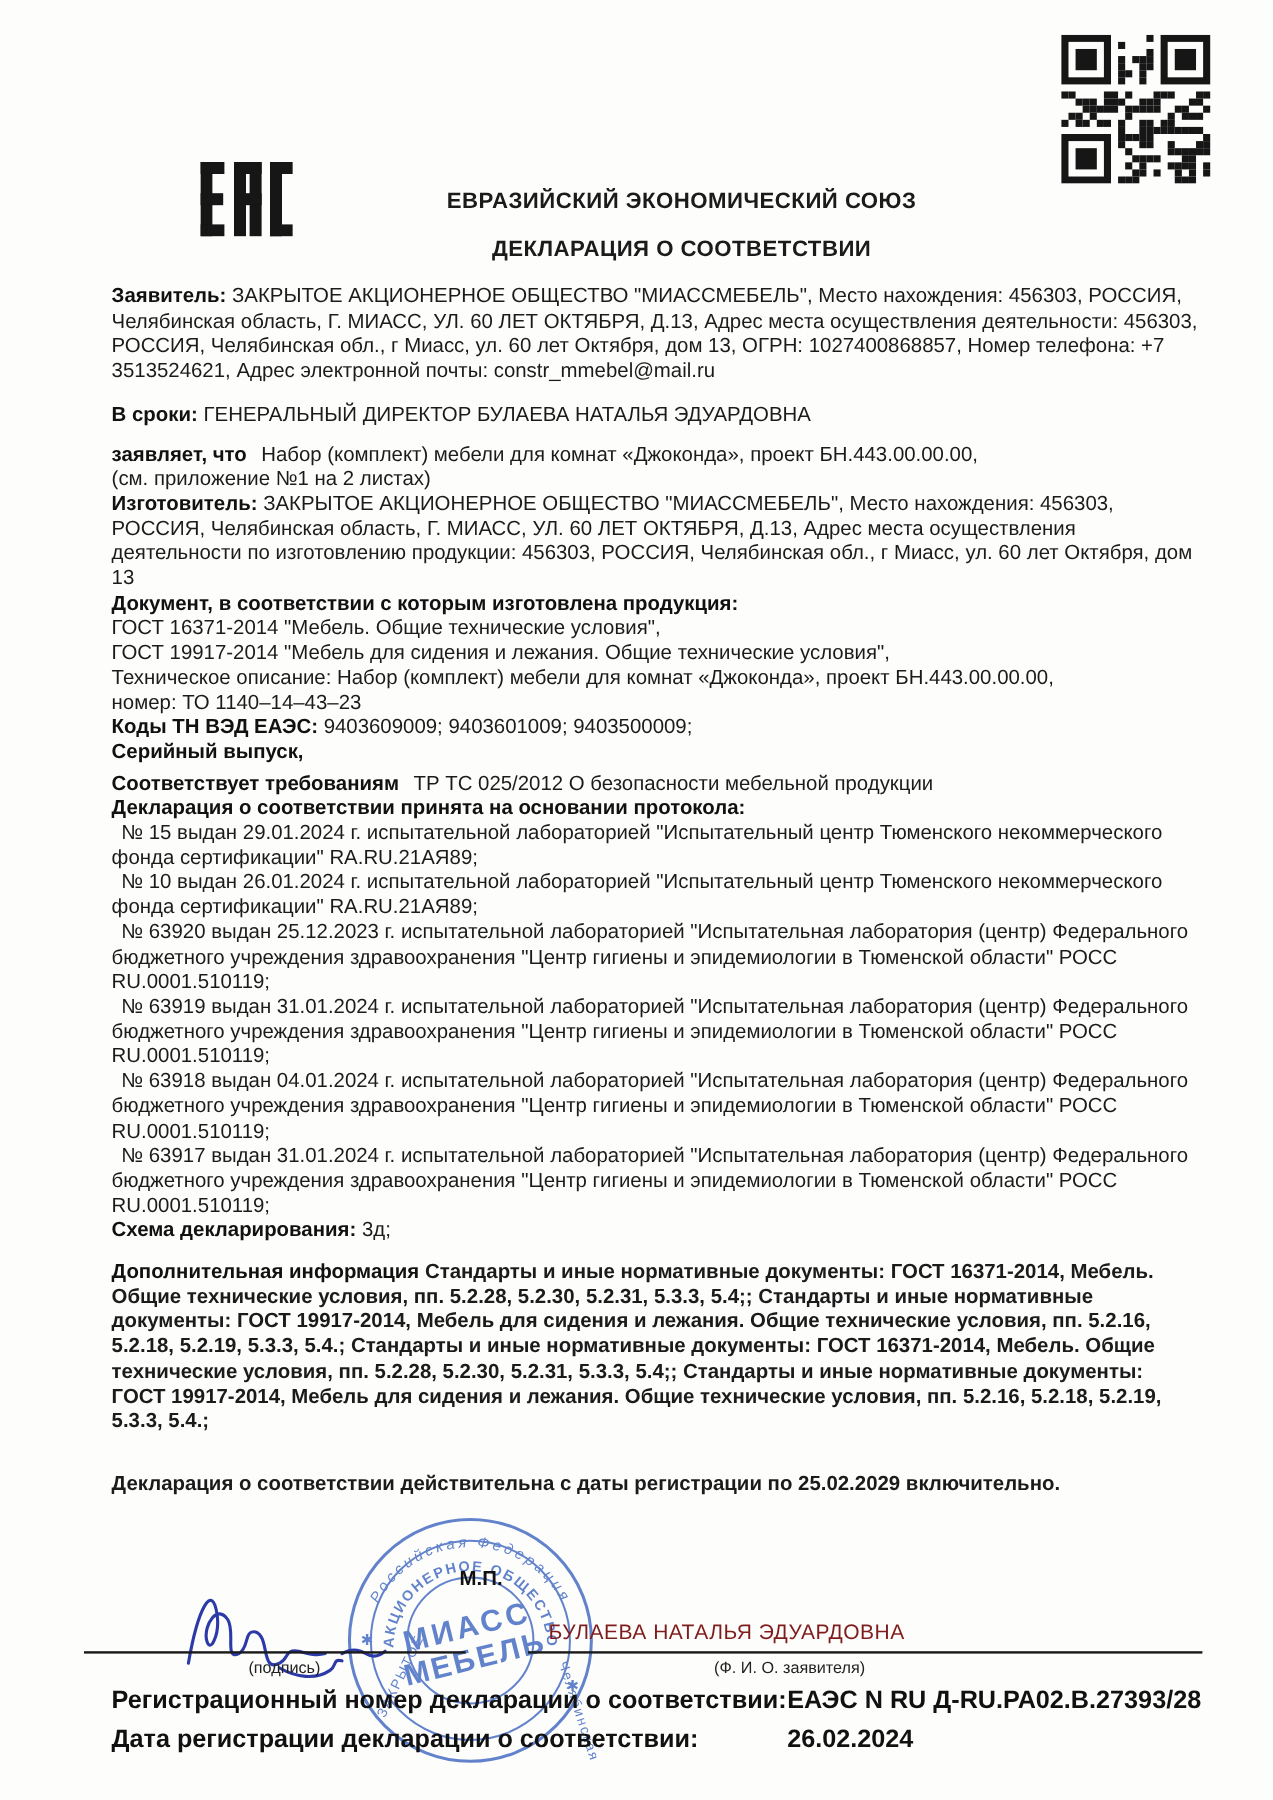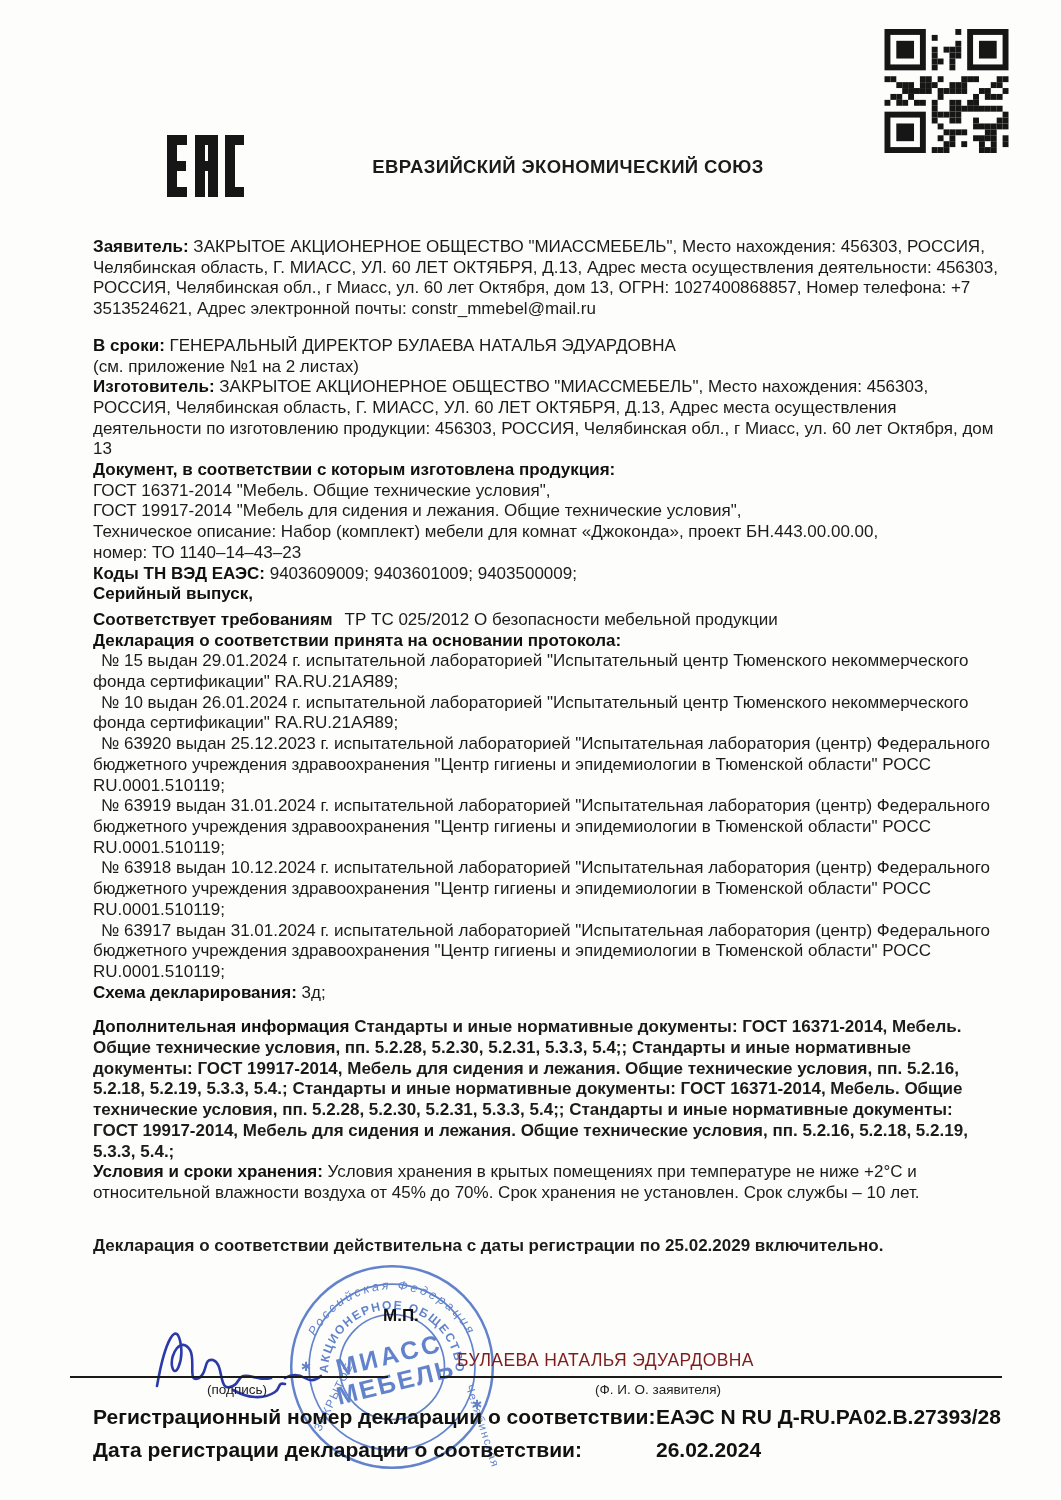--- a/index.html
+++ b/index.html
@@ -188,51 +188,52 @@
       <rect x="12" y="12" width="18" height="18" fill="#161616"></rect>
       <rect x="84" y="0" width="42" height="42" fill="#161616"></rect>
       <rect x="90" y="6" width="30" height="30" fill="#fdfdfc"></rect>
       <rect x="96" y="12" width="18" height="18" fill="#161616"></rect>
       <rect x="0" y="84" width="42" height="42" fill="#161616"></rect>
       <rect x="6" y="90" width="30" height="30" fill="#fdfdfc"></rect>
       <rect x="12" y="96" width="18" height="18" fill="#161616"></rect>
     </svg>
 
   <div class="title1">ЕВРАЗИЙСКИЙ ЭКОНОМИЧЕСКИЙ СОЮЗ</div>
+  <div class="title2">ДЕКЛАРАЦИЯ О СООТВЕТСТВИИ</div>
 
   <div class="doc-body">
     <p><b>Заявитель:</b> <span>ЗАКРЫТОЕ АКЦИОНЕРНОЕ ОБЩЕСТВО "МИАССМЕБЕЛЬ", Место нахождения: 456303, РОССИЯ,  Челябинская область, Г. МИАСС, УЛ. 60 ЛЕТ ОКТЯБРЯ, Д.13, Адрес места осуществления деятельности: 456303, РОССИЯ, Челябинская обл., г Миасс, ул. 60 лет Октября, дом 13, ОГРН: 1027400868857, Номер телефона: +7 3513524621, Адрес электронной почты: constr_mmebel@mail.ru</span></p>
 
     <p class="mt16"><b>В сроки:</b> <span>ГЕНЕРАЛЬНЫЙ ДИРЕКТОР БУЛАЕВА НАТАЛЬЯ ЭДУАРДОВНА</span></p>
 
+    <p class="mt12"><b>заявляет, что</b><span class="gap12"></span><span>Набор (комплект) мебели для комнат «Джоконда», проект БН.443.00.00.00,</span></p>
     <p>(см. приложение №1 на 2 листах)</p>
 
     <p><b>Изготовитель:</b> <span>ЗАКРЫТОЕ АКЦИОНЕРНОЕ ОБЩЕСТВО "МИАССМЕБЕЛЬ", Место нахождения: 456303, РОССИЯ,  Челябинская область, Г. МИАСС, УЛ. 60 ЛЕТ ОКТЯБРЯ, Д.13, Адрес места осуществления деятельности по изготовлению продукции: 456303, РОССИЯ, Челябинская обл., г Миасс, ул. 60 лет Октября, дом 13</span></p>
 
     <p><b>Документ, в соответствии с которым изготовлена продукция:</b></p>
     <p>ГОСТ 16371-2014 "Мебель. Общие технические условия",</p>
     <p>ГОСТ 19917-2014 "Мебель для сидения и лежания. Общие технические условия",</p>
     <p>Техническое описание: Набор (комплект) мебели для комнат «Джоконда», проект БН.443.00.00.00,</p>
     <p>номер: ТО 1140–14–43–23</p>
     <p><b>Коды ТН ВЭД ЕАЭС:</b> <span>9403609009; 9403601009; 9403500009;</span></p>
     <p><b>Серийный выпуск,</b></p>
 
     <p class="mt5"><b>Соответствует требованиям</b><span class="gap12"></span><span>ТР ТС 025/2012 О безопасности мебельной продукции</span></p>
 
     <p><b>Декларация о соответствии принята на основании протокола:</b></p>
     <p class="protocol">№ 15 выдан 29.01.2024 г. испытательной лабораторией "Испытательный центр Тюменского некоммерческого фонда сертификации" RA.RU.21АЯ89;</p>
     <p class="protocol">№ 10 выдан 26.01.2024 г. испытательной лабораторией "Испытательный центр Тюменского некоммерческого фонда сертификации" RA.RU.21АЯ89;</p>
     <p class="protocol">№ 63920 выдан 25.12.2023 г. испытательной лабораторией "Испытательная лаборатория (центр) Федерального бюджетного учреждения здравоохранения "Центр гигиены и эпидемиологии в Тюменской области" РОСС RU.0001.510119;</p>
     <p class="protocol">№ 63919 выдан 31.01.2024 г. испытательной лабораторией "Испытательная лаборатория (центр) Федерального бюджетного учреждения здравоохранения "Центр гигиены и эпидемиологии в Тюменской области" РОСС RU.0001.510119;</p>
-    <p class="protocol">№ 63918 выдан 10.12.2024 г. испытательной лабораторией "Испытательная лаборатория (центр) Федерального бюджетного учреждения здравоохранения "Центр гигиены и эпидемиологии в Тюменской области" РОСС RU.0001.510119;</p>
+    <p class="protocol">№ 63918 выдан 04.01.2024 г. испытательной лабораторией "Испытательная лаборатория (центр) Федерального бюджетного учреждения здравоохранения "Центр гигиены и эпидемиологии в Тюменской области" РОСС RU.0001.510119;</p>
     <p class="protocol">№ 63917 выдан 31.01.2024 г. испытательной лабораторией "Испытательная лаборатория (центр) Федерального бюджетного учреждения здравоохранения "Центр гигиены и эпидемиологии в Тюменской области" РОСС RU.0001.510119;</p>
     <p><b>Схема декларирования:</b> <span>3д;</span></p>
 
     <p class="mt14"><b>Дополнительная информация</b> <span>Стандарты и иные нормативные документы: ГОСТ 16371-2014, Мебель. Общие технические условия, пп. 5.2.28, 5.2.30, 5.2.31, 5.3.3, 5.4;; Стандарты и иные нормативные документы: ГОСТ 19917-2014, Мебель для сидения и лежания. Общие технические условия, пп. 5.2.16, 5.2.18, 5.2.19, 5.3.3, 5.4.; Стандарты и иные нормативные документы: ГОСТ 16371-2014, Мебель. Общие технические условия, пп. 5.2.28, 5.2.30, 5.2.31, 5.3.3, 5.4;; Стандарты и иные нормативные документы: ГОСТ 19917-2014, Мебель для сидения и лежания. Общие технические условия, пп. 5.2.16, 5.2.18, 5.2.19, 5.3.3, 5.4.;</span></p>
-    <p class="indent4"><b>Условия и сроки хранения:</b> <span>Условия хранения в крытых помещениях при температуре не ниже +2°С и относительной влажности воздуха от 45% до 70%. Срок хранения не установлен. Срок службы – 10 лет.</span></p>
 
     <p class="mt32 validity">Декларация о соответствии действительна с даты регистрации по 25.02.2029 включительно.</p>
   </div>
 
   <svg class="stamp-svg" viewBox="0 0 200 200" aria-hidden="true">
     <defs>
       <path id="arcOuter" d="M 18,108 A 82,82 0 1 1 182,108"></path>
       <path id="arcInner" d="M 39,106 A 61,61 0 1 1 161,106"></path>
     </defs>
     <g stroke="#4d73c5" fill="none">

